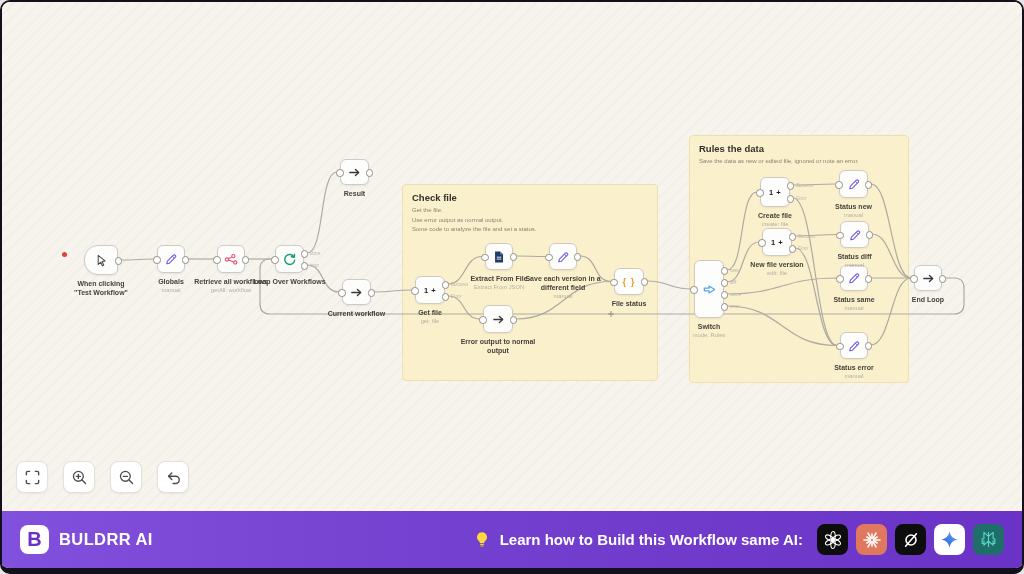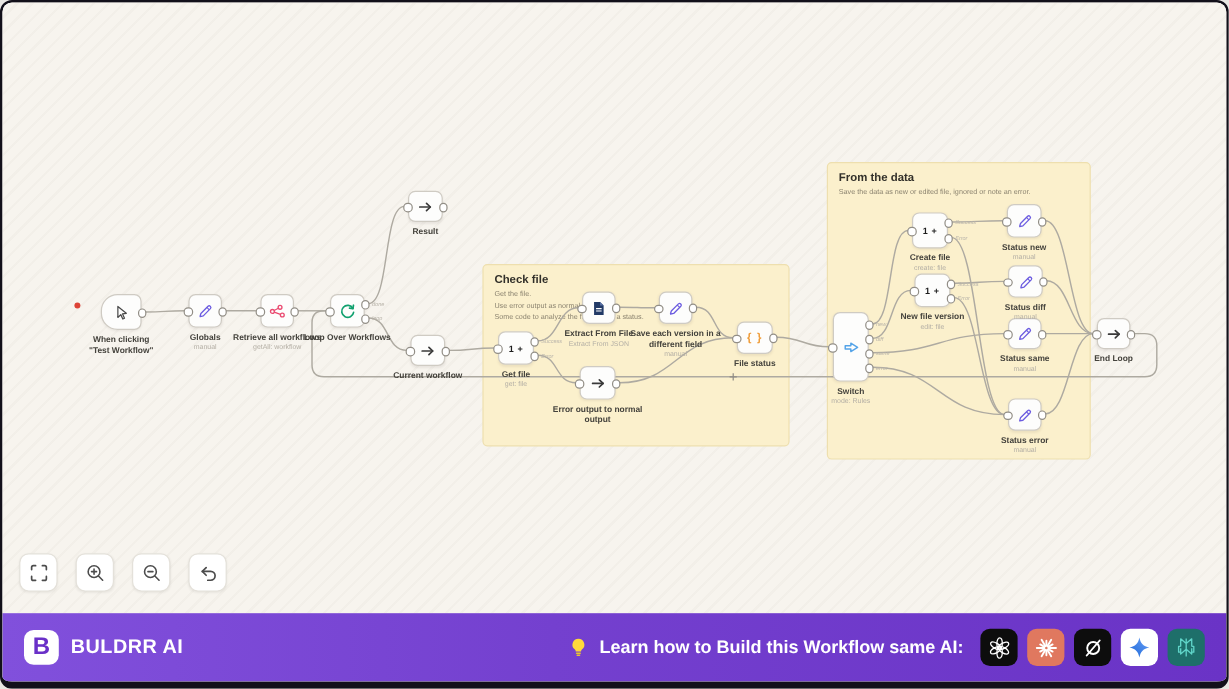--- a/index.html
+++ b/index.html
@@ -46,28 +46,28 @@
   .promo-text{color:#fff;font-weight:600;font-size:15px;}
   .tools{display:flex;gap:8px;margin-left:4px;}
   .tool{width:31px;height:31px;border-radius:8px;display:flex;align-items:center;justify-content:center;cursor:pointer;}
 </style>
 </head>
 <body>
 
 <div class="stage">
   <div class="canvas" id="canvas">
     <div id="note-layer">
-        <div class="note" style="left: 400px; top: 182px; width: 256px; height: 152px; margin-top: 36px;">
+        <div class="note" style="left: 400px; top: 182px; width: 256px; height: 197px;">
           <div class="note-title">Check file</div>
           <div class="note-body">Get the file.</div>
           <div class="note-body">Use error output as normal output.</div>
           <div class="note-body">Some code to analyze the file and set a status.</div>
         </div>
         <div class="note" style="left: 687px; top: 133px; width: 220px; height: 248px;">
-          <div class="note-title">From the data</div>
+          <div class="note-title">Rules the data</div>
           <div class="note-body">Save the data as new or edited file, ignored or note an error.</div>
         </div>
       </div>
     <svg id="edge-layer">
         <path d="M119 258 C137 258 134 257 152 257" fill="none" stroke="#aeaaa1" stroke-width="1.2"></path>
         <path d="M186 257 C204 257 194 257 212 257" fill="none" stroke="#aeaaa1" stroke-width="1.2"></path>
         <path d="M246 257 C264 257 252 257 270 257" fill="none" stroke="#aeaaa1" stroke-width="1.2"></path>
         <path d="M305 251 C323 251 317 170 335 170" fill="none" stroke="#aeaaa1" stroke-width="1.2"></path>
         <path d="M305 263 C323 263 319 290 337 290" fill="none" stroke="#aeaaa1" stroke-width="1.2"></path>
         <path d="M372 290 C391 290 391 288 410 288" fill="none" stroke="#aeaaa1" stroke-width="1.2"></path>

